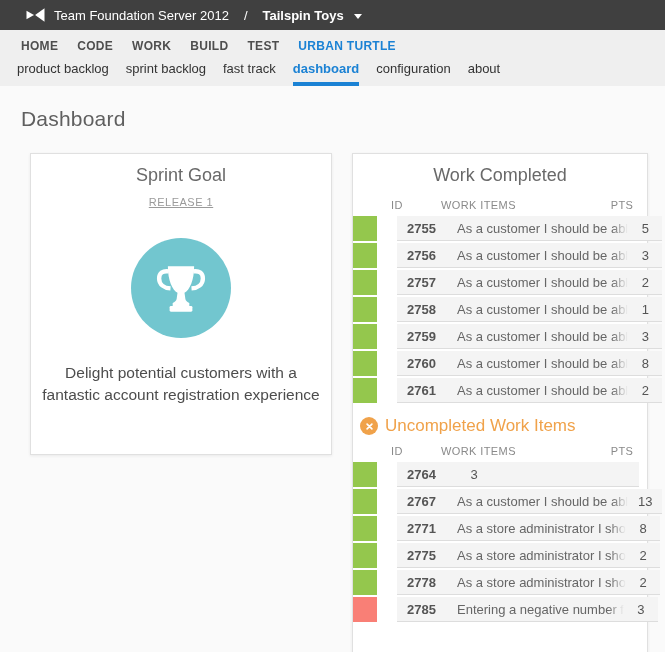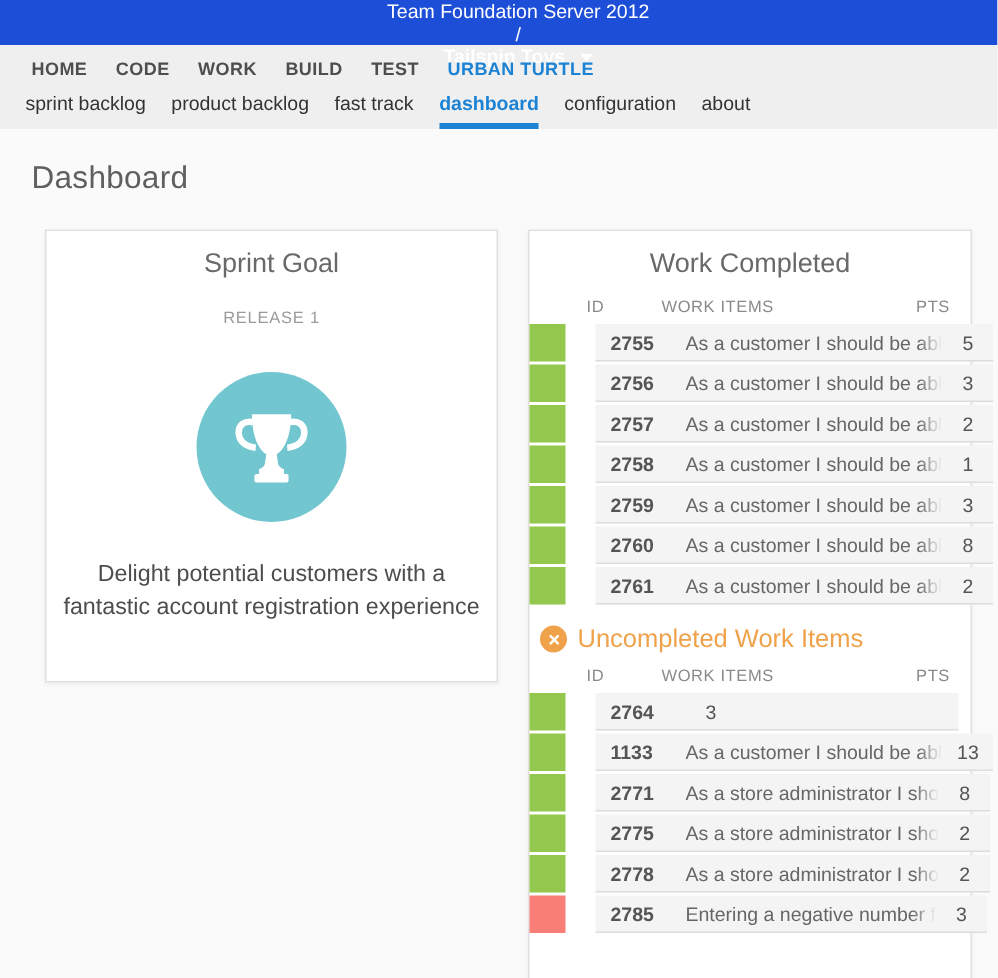--- a/index.html
+++ b/index.html
@@ -48,21 +48,21 @@
   }
   .cards { position:absolute; left:30px; top:153px; display:flex; gap:20px; }
   .card {
     background:#fff; border:1px solid #e0e0e0;
     box-shadow:0 1px 3px rgba(0,0,0,.07);
   }
   .card-goal  { width:302px; height:302px; }
   .card-work  { width:296px; height:522px; }
   .card-head { text-align:center; padding-top:11px; }
   .card-title { font-size:18px; color:#696969; font-weight:400; }
-  .card-sub   { font-size:11px; color:#9a9a9a; letter-spacing:.5px; margin-top:20px; }
+  .card-sub   { font-size:11px; color:#9a9a9a; letter-spacing:.5px; margin-top:10px;text-decoration:underline; }
 
   
   .goal-circle {
     width:100px; height:100px; border-radius:50%;
     margin:30px auto 24px; display:flex; align-items:center; justify-content:center;
   }
   .goal-circle svg { width:56px; height:56px; }
   .goal-text {
     width:282px; margin:0 auto; text-align:center;
     font-size:15.5px; line-height:1.45; color:#4d4d4d;
@@ -98,21 +98,21 @@
   .cell-item{ flex:1; color:#666; white-space:nowrap; overflow:hidden; position:relative; }
   .cell-item::after {
     content:""; position:absolute; right:0; top:0; bottom:0; width:16px;
     background:linear-gradient(to right, rgba(244,244,244,0), #f4f4f4);
   }
   .cell-pts { width:34px; text-align:center; color:#555; }
 </style>
 </head>
 <body>
 
-<div class="topbar" style="background: #1d4ed8; flex-direction: column;">
+<div class="topbar" style="background: #404040;">
   <svg class="vs-logo" viewBox="0 0 20 14">
     <path fill="#fff" d="M0.5 2.6 L8.4 7 L0.5 11.4 Z"></path>
     <path fill="#fff" d="M19.5 0 L9.6 7 L19.5 14 Z"></path>
   </svg>
   <span class="product">Team Foundation Server 2012</span>
   <span class="sep">/</span>
   <span class="project">
     <span>Tailspin Toys</span>
     <span class="caret"></span>
   </span>
@@ -121,22 +121,22 @@
 <div class="nav">
   <div class="nav-row1">
     <span class="nav-item">HOME</span>
     <span class="nav-item">CODE</span>
     <span class="nav-item">WORK</span>
     <span class="nav-item">BUILD</span>
     <span class="nav-item">TEST</span>
     <span class="nav-item accent">URBAN TURTLE</span>
   </div>
   <div class="nav-row2">
+    <span class="subnav-item">product backlog</span>
     <span class="subnav-item">sprint backlog</span>
-    <span class="subnav-item">product backlog</span>
     <span class="subnav-item">fast track</span>
     <span class="subnav-item active">dashboard</span>
     <span class="subnav-item">configuration</span>
     <span class="subnav-item">about</span>
   </div>
 </div>
 
 <h1 class="page-title">Dashboard</h1>
 
 <div class="cards">
@@ -245,21 +245,21 @@
       <div class="row">
         <div class="status" style="background: rgb(148, 199, 77);"></div>
         <div class="rowbody">
             <span class="cell-id">2764</span>
             <span class="cell-pts">3</span>
           </div>
       </div>
       <div class="row">
         <div class="status" style="background: rgb(148, 199, 77);"></div>
         <div class="rowbody">
-            <span class="cell-id">1133</span>
+            <span class="cell-id">2767</span>
             <span class="cell-item">As a customer I should be abl</span>
             <span class="cell-pts">13</span>
           </div>
       </div>
       <div class="row">
         <div class="status" style="background: rgb(148, 199, 77);"></div>
         <div class="rowbody">
             <span class="cell-id">2771</span>
             <span class="cell-item">As a store administrator I sho</span>
             <span class="cell-pts">8</span>

